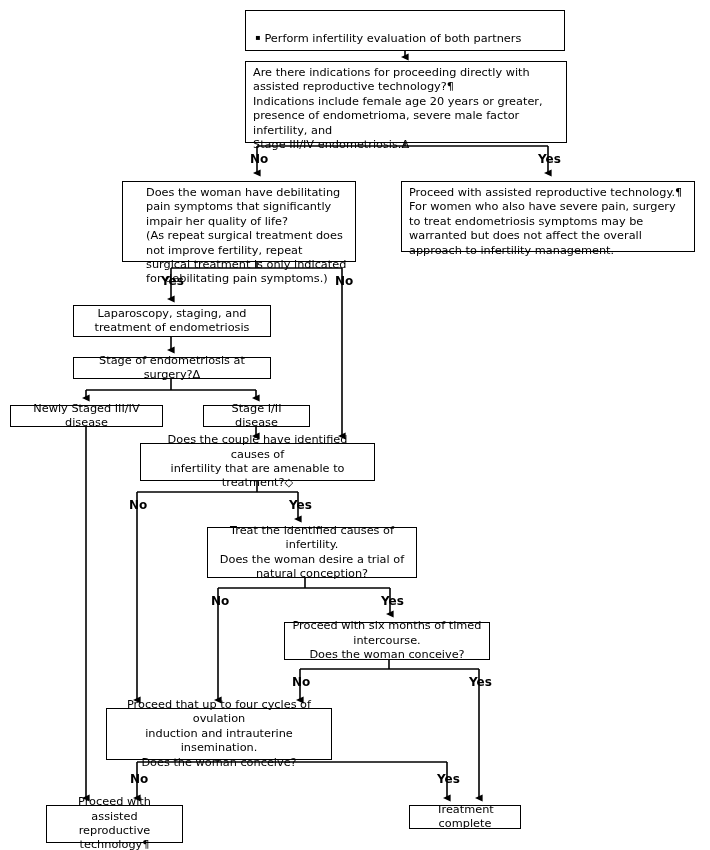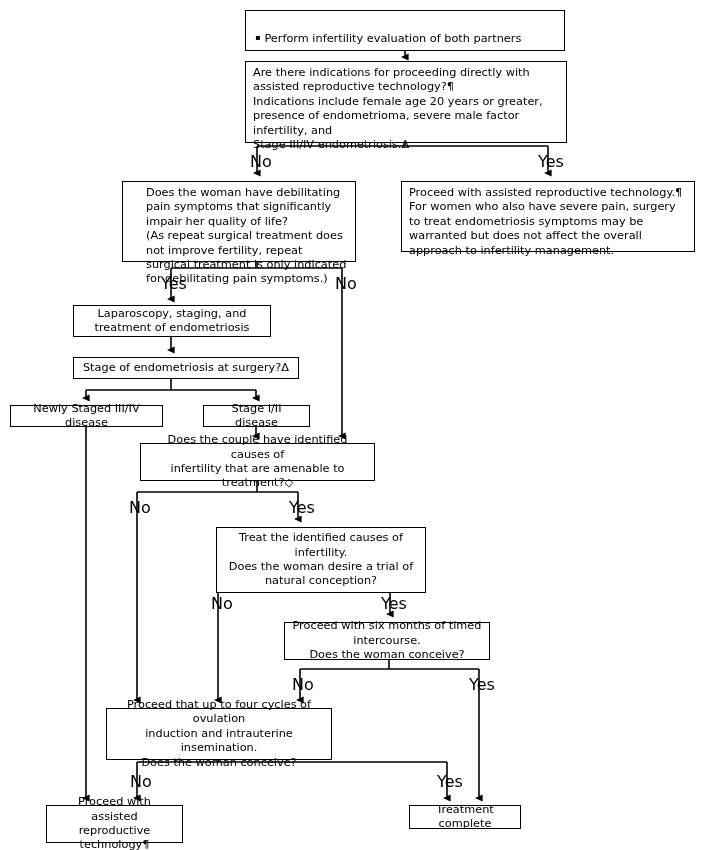--- a/index.html
+++ b/index.html
@@ -37,22 +37,22 @@
     white-space: pre-line;
   }
   .node-box.center { text-align: center; }
   .node-box.left { text-align: left; }
   .node-box.bullets {
     text-align: left;
     padding: 6px 9px;
   }
   .edge-label {
     position: absolute;
-    font-size: 16px;
-    font-weight: normal;
+    font-size: 12px;
+    font-weight: bold;
     color: #000000;
     white-space: nowrap;
     letter-spacing: 0px;
   }
   .vcenter {
     display: flex;
     flex-direction: column;
     justify-content: center;
   }
   .bullet-line { display: block; }
@@ -136,30 +136,30 @@
 
   <div class="node-box left" style="left:122px; top:181px; width:234px; height:81px;padding-left:23px;">Does the woman have debilitating pain symptoms that significantly impair her quality of life?
 (As repeat surgical treatment does not improve fertility, repeat surgical treatment is only indicated for debilitating pain symptoms.)</div>
 
   <div class="node-box center vcenter" style="left:73px; top:305px; width:198px; height:32px;">Laparoscopy, staging, and
 treatment of endometriosis</div>
 
   <div class="node-box left" style="left:401px; top:181px; width:294px; height:71px;">Proceed with assisted reproductive technology.¶
 For women who also have severe pain, surgery to treat endometriosis symptoms may be warranted but does not affect the overall approach to infertility management.</div>
 
-  <div class="node-box center vcenter" style="left:73px; top:357px; width:226px; height:22px;">Stage of endometriosis at surgery?Δ</div>
+  <div class="node-box center vcenter" style="left:73px; top:357px; width:198px; height:22px;">Stage of endometriosis at surgery?Δ</div>
 
   <div class="node-box center vcenter" style="left:10px; top:405px; width:153px; height:22px;">Newly Staged III/IV disease</div>
 
   <div class="node-box center vcenter" style="left:203px; top:405px; width:107px; height:22px;">Stage I/II disease</div>
 
   <div class="node-box center vcenter" style="left:140px; top:443px; width:235px; height:38px;">Does the couple have identified causes of
 infertility that are amenable to treatment?◇</div>
 
-  <div class="node-box center vcenter" style="left:216px; top:527px; width:210px; height:66px;">Treat the identified causes of infertility.
+  <div class="node-box center vcenter" style="left:207px; top:527px; width:210px; height:51px;">Treat the identified causes of infertility.
 Does the woman desire a trial of
 natural conception?</div>
 
   <div class="node-box center vcenter" style="left:284px; top:622px; width:206px; height:38px;">Proceed with six months of timed intercourse.
 Does the woman conceive?</div>
 
   <div class="node-box center vcenter" style="left:106px; top:708px; width:226px; height:52px;">Proceed that up to four cycles of ovulation
 induction and intrauterine insemination.
 Does the woman conceive?</div>
 

